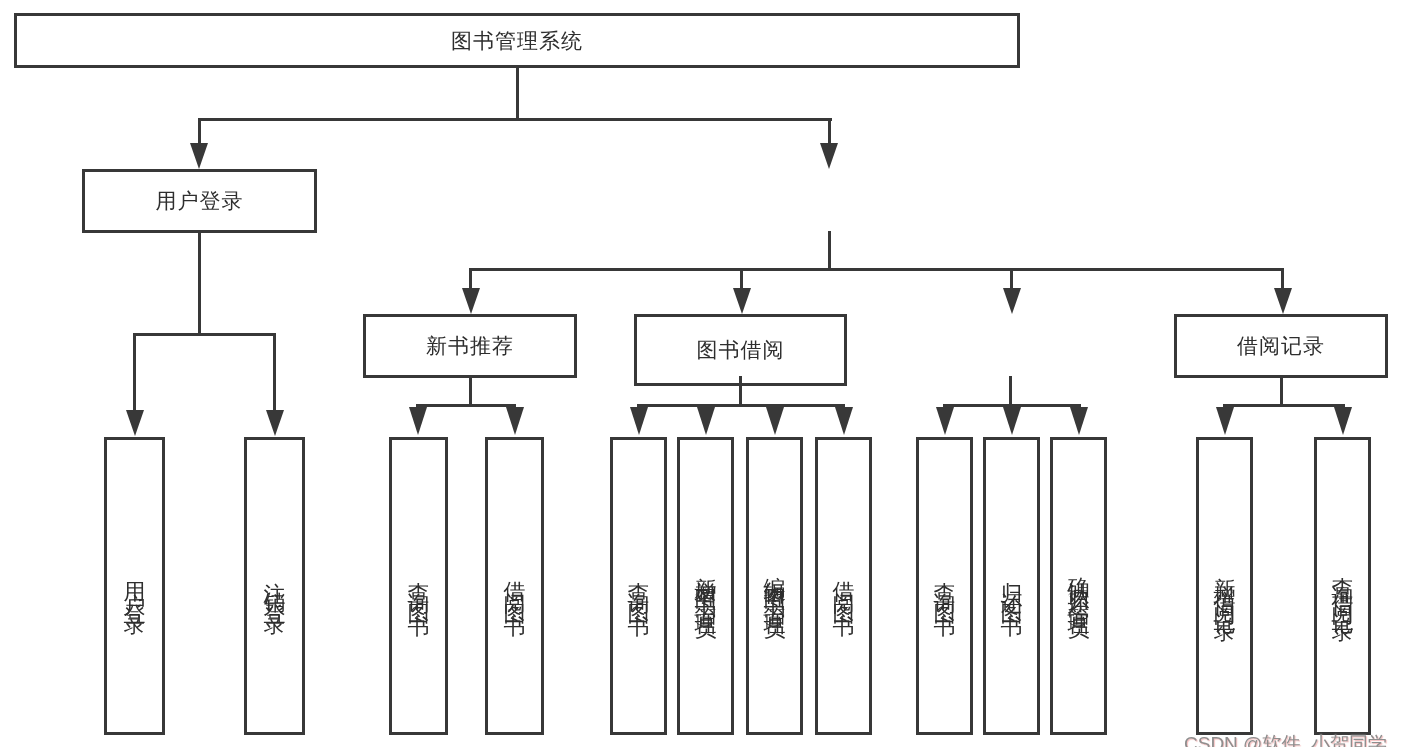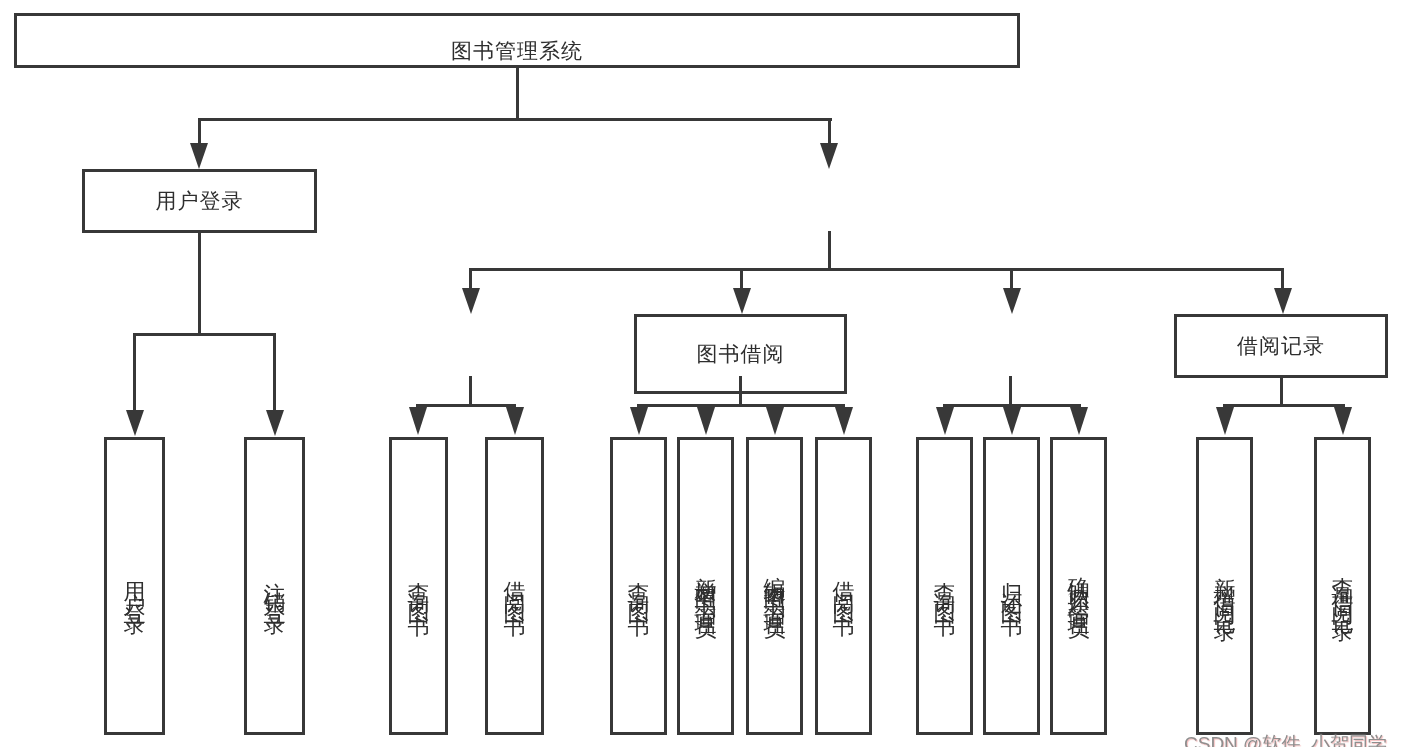--- a/index.html
+++ b/index.html
@@ -65,21 +65,21 @@
     white-space:nowrap;
     text-shadow:1px 1px 1px rgba(231,101,101,.45), 0 0 2px rgba(255,255,255,.9);
     margin-top:16px;
   }
 </style>
 </head>
 <body>
 
 <div class="canvas">
 
-  <div class="box" style="left:14px;top:13px;width:1006px;height:55px;align-items:flex-end;">
+  <div class="box" style="left:14px;top:13px;width:1006px;height:55px;">
     <span>图书管理系统</span>
   </div>
 
   <div class="v" style="left:516px;top:66px;height:54px;"></div>
   <div class="h" style="left:198px;top:118px;width:634px;"></div>
   <div class="v" style="left:198px;top:118px;height:27px;"></div>
   <div class="v" style="left:828px;top:118px;height:27px;"></div>
   <div class="arr" style="left:190px;top:143px;"></div>
   <div class="arr" style="left:820px;top:143px;"></div>
 
@@ -98,21 +98,24 @@
   <div class="h" style="left:469px;top:268px;width:815px;"></div>
   <div class="v" style="left:469px;top:268px;height:22px;"></div>
   <div class="v" style="left:740px;top:268px;height:22px;"></div>
   <div class="v" style="left:1010px;top:268px;height:22px;"></div>
   <div class="v" style="left:1281px;top:268px;height:22px;"></div>
   <div class="arr" style="left:462px;top:288px;"></div>
   <div class="arr" style="left:733px;top:288px;"></div>
   <div class="arr" style="left:1003px;top:288px;"></div>
   <div class="arr" style="left:1274px;top:288px;"></div>
 
-  <div class="box" style="left:634px;top:314px;width:213px;height:80px;">
+  <div class="box" style="left:363px;top:314px;width:214px;height:64px;">
+    <span>新书推荐</span>
+  </div>
+  <div class="box" style="left:634px;top:314px;width:213px;height:72px;">
     <span>图书借阅</span>
   </div>
   <div class="box" style="left:1174px;top:314px;width:214px;height:64px;">
     <span>借阅记录</span>
   </div>
 
   <div class="v" style="left:469px;top:376px;height:30px;"></div>
   <div class="h" style="left:416px;top:404px;width:100px;"></div>
   <div class="arr short" style="left:409px;top:407px;"></div>
   <div class="arr short" style="left:506px;top:407px;"></div>

